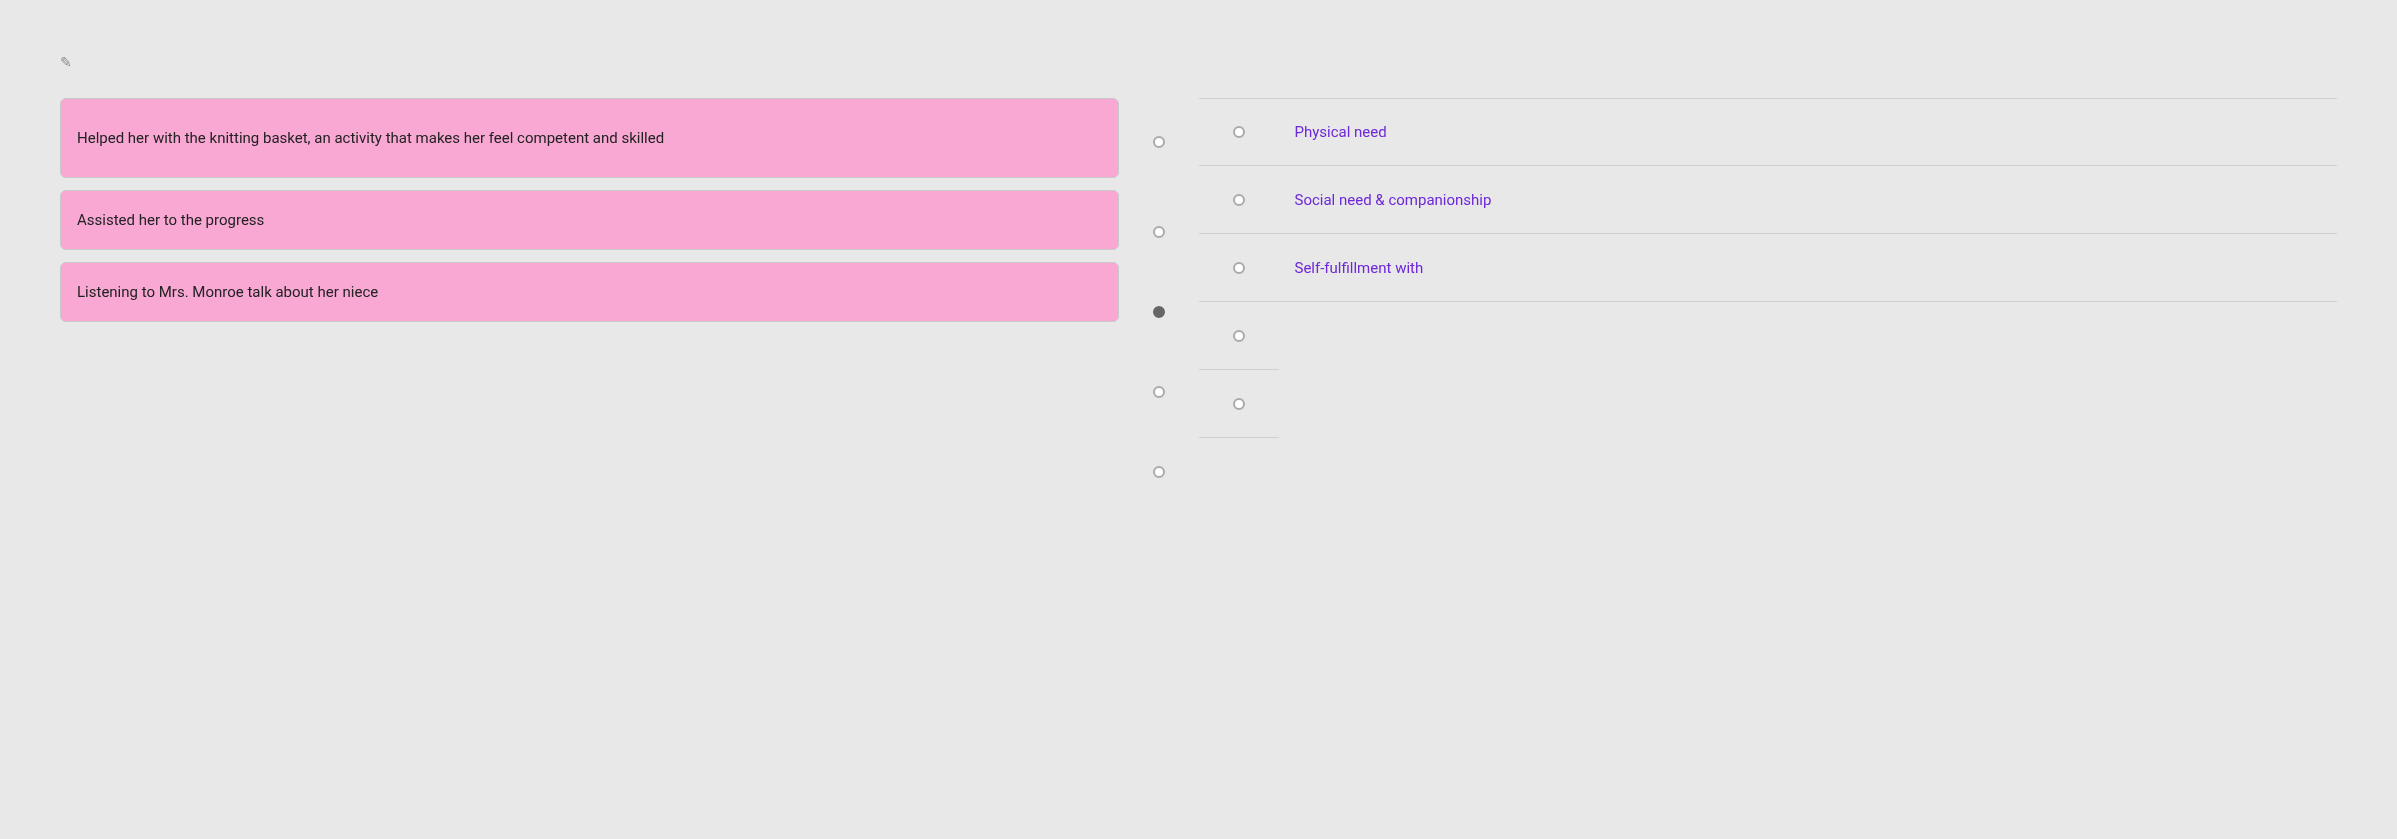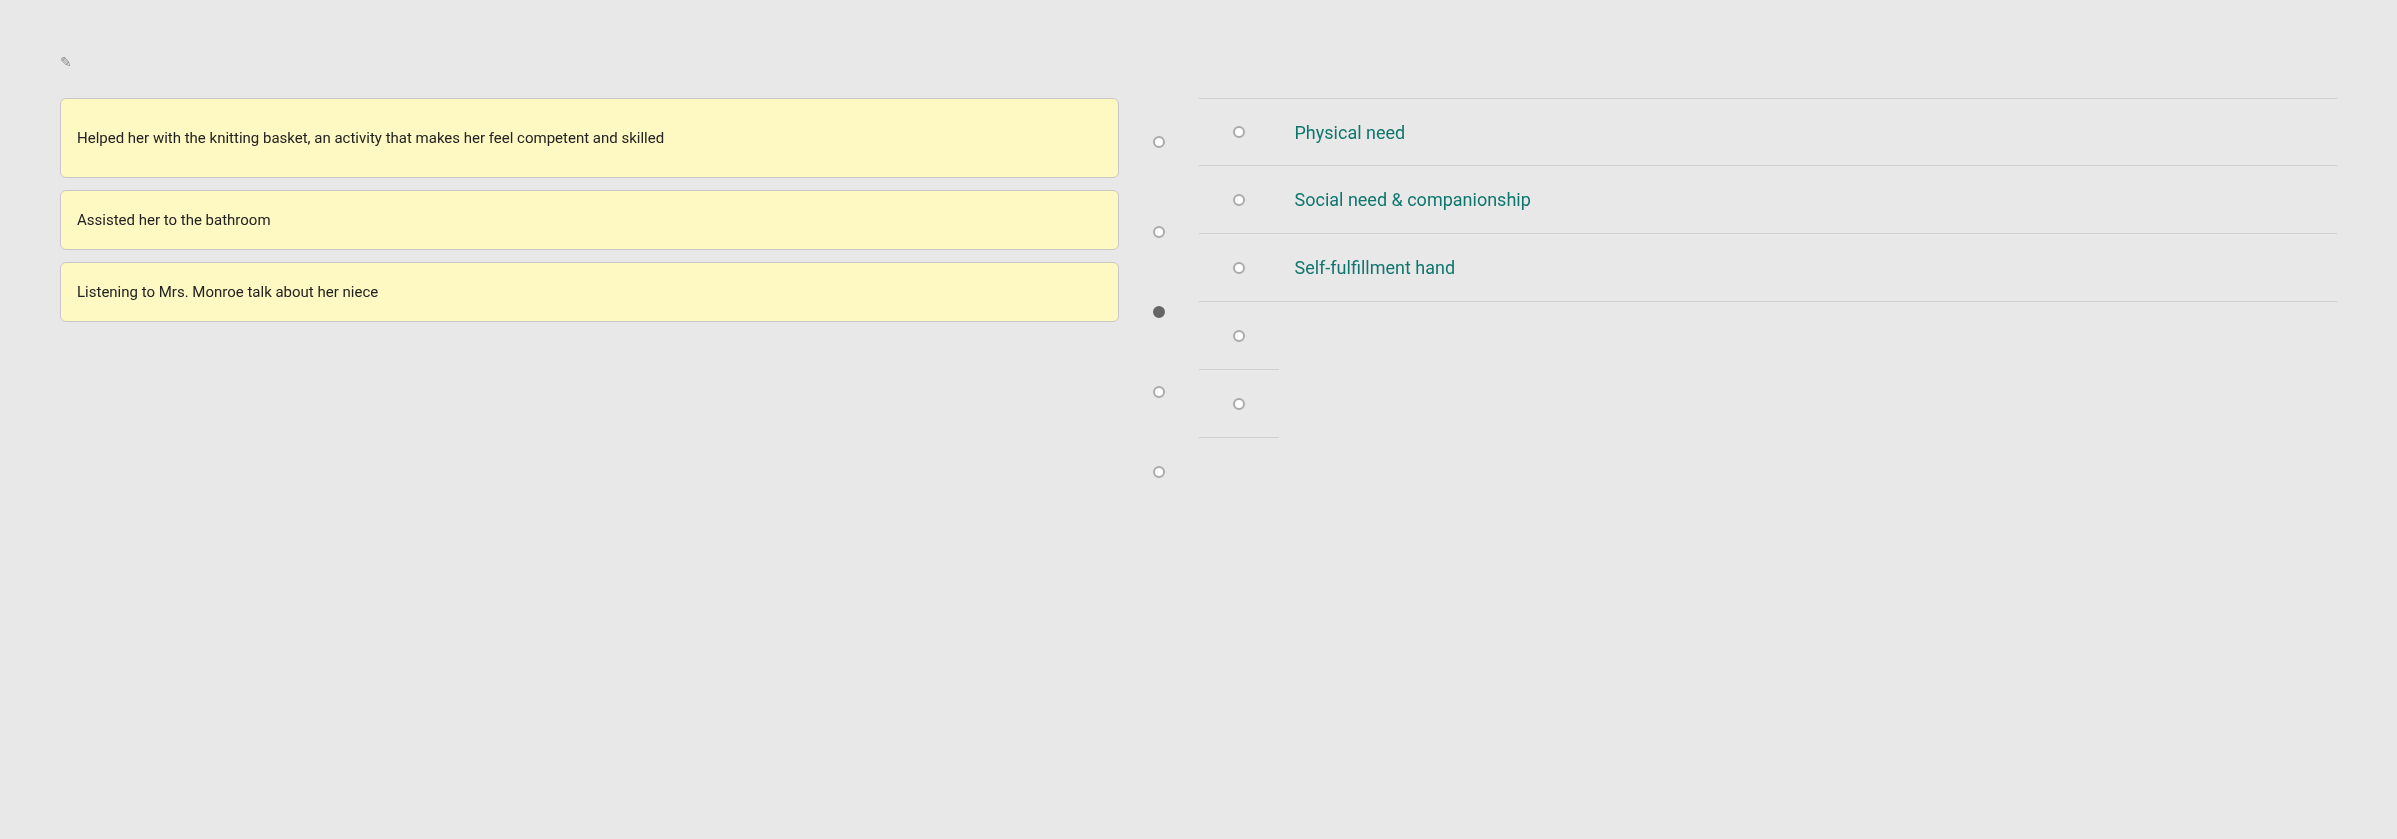--- a/index.html
+++ b/index.html
@@ -83,21 +83,21 @@
       background: #fff;
       flex-shrink: 0;
     }
 
     .dot.filled {
       background: #666;
       border-color: #666;
     }
 
     .left-item {
-      background: #fef9c3;
+      background: #f9a8d4;
       border: 1.5px solid #c8c8c8;
       border-radius: 6px;
       padding: 14px 16px;
       font-size: 15px;
       color: #222;
       line-height: 1.4;
       min-height: 60px;
       display: flex;
       align-items: center;
       cursor: grab;
@@ -131,22 +131,22 @@
       flex: 1;
       display: flex;
       flex-direction: column;
     }
 
     .right-label-row {
       display: flex;
       align-items: center;
       min-height: 68px;
       padding: 14px 16px;
-      font-size: 18px;
-      color: #0f766e;
+      font-size: 15px;
+      color: #6d28d9;
       border-bottom: 1px solid #d0d0d0;
     }
 
     .right-label-row:first-child {
       border-top: 1px solid #d0d0d0;
     }
 
     
     .cursor-hand {
       margin-left: 20px;
@@ -158,21 +158,21 @@
 <body>
 
 <div>
   <h1 class="question-title"></h1>
   <div class="instruction"></div>
 
   <div class="matching-area">
 
     <div class="left-column" id="left-col">
         <div class="left-item tall">Helped her with the knitting basket, an activity that makes her feel competent and skilled</div>
-        <div class="left-item">Assisted her to the bathroom</div>
+        <div class="left-item">Assisted her to the progress</div>
         <div class="left-item">Listening to Mrs. Monroe talk about her niece</div>
       </div>
 
     <div class="connectors" id="left-dots-col">
         <div class="connector-row tall">
           <div class="dot"></div>
         </div>
         <div class="connector-row">
           <div class="dot"></div>
         </div>
@@ -201,16 +201,16 @@
           <div class="dot"></div>
         </div>
         <div class="right-dot-row">
           <div class="dot"></div>
         </div>
       </div>
 
     <div class="right-labels-col" id="right-labels-col">
         <div class="right-label-row">Physical need</div>
         <div class="right-label-row">Social need &amp; companionship</div>
-        <div class="right-label-row">Self-fulfillment hand</div>
+        <div class="right-label-row">Self-fulfillment with</div>
       </div>
   </div>
 </div>
 
 </body></html>

